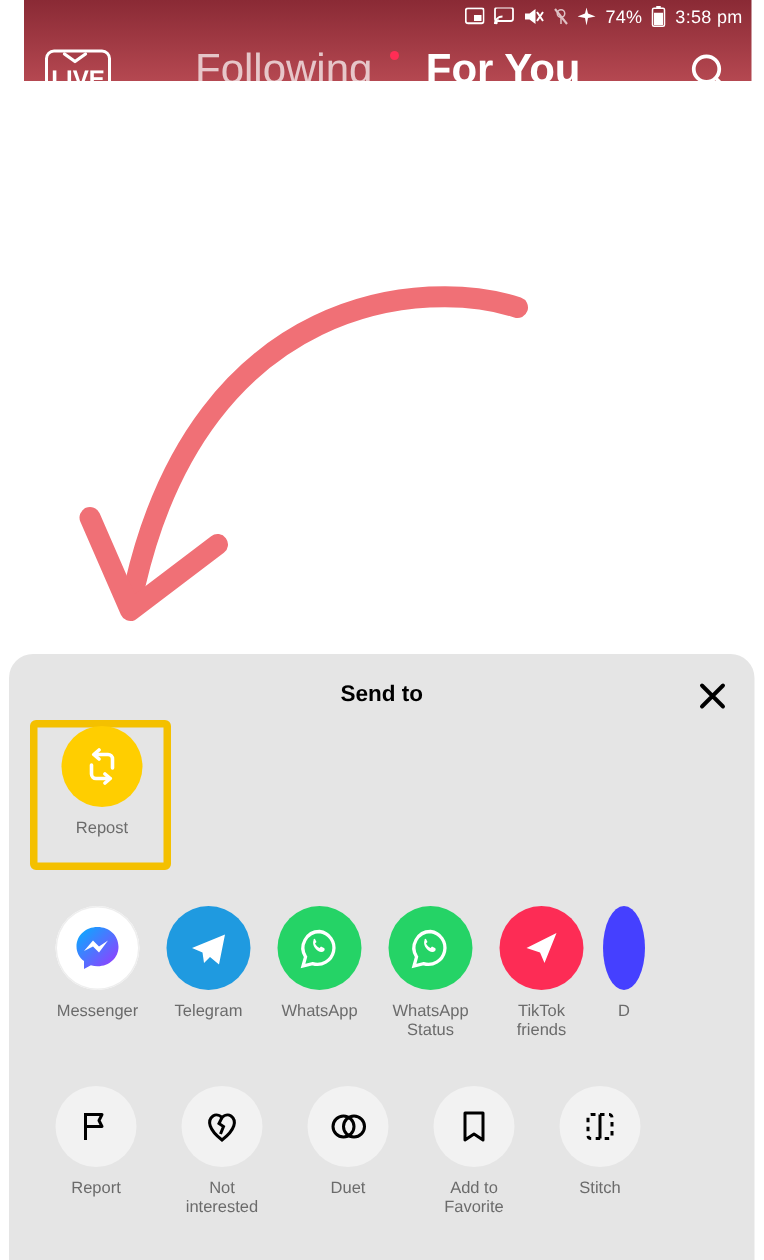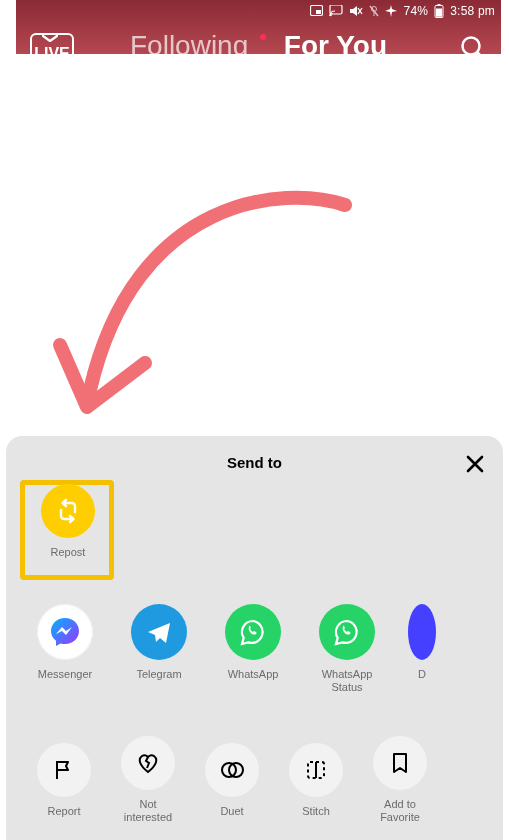--- a/index.html
+++ b/index.html
@@ -133,38 +133,38 @@
   border:5px solid #f4c000;
   border-radius:4px;
   box-sizing:border-box;
 }
 
 .apps-row {
   position:absolute;
   top:168px; left:28px; right:0;
   height:108px;
   display:flex;
-  gap:32px;
+  gap:12px;
   align-items:flex-start;
   overflow:hidden;
 }
 .apps-row .share-item { width:62px; }
 .apps-row .avatar { width:56px; height:56px; }
 .telegram { background:#1f9ae0; }
 .whatsapp, .wastatus { background:#25d366; }
 .tfriends { background:#fd2c55; }
 .partial { background:#4540ff; }
 
 .actions-row {
   position:absolute;
   top:288px; left:28px; right:0;
   height:112px;
   display:flex;
   gap:24px;
-  align-items:center;
+  align-items:flex-start;
   overflow:hidden;
 }
 .actions-row .share-item{ width:60px; }
 .actions-row .avatar{ width:54px;height:54px; background:#f2f2f2; }
 .label2{font-size:11px; color:#6b6b6b; text-align:center; line-height:13px;}
 svg { display:block; }
 </style>
 </head>
 <body>
 
@@ -300,20 +300,29 @@
       <div class="share-item">
         <div class="avatar wastatus">
           <svg width="30" height="30" viewBox="0 0 30 30">
               <path d="M15 4a11 11 0 00-9.3 16.9L4 27l6.3-1.6A11 11 0 1015 4z" fill="none" stroke="#fff" stroke-width="2.2"></path>
               <path d="M11 10c0 0-1 2 1 5s5 3 6 2c0 0 1-1 0-2l-2-1-1 1c0 0-2-1-3-3l1-1-1-2c0 0-1-1-1 1z" fill="#fff"></path>
             </svg>
         </div>
         <span class="label2" style="white-space:pre-line">WhatsApp
 Status</span>
       </div>
+      <div class="share-item">
+        <div class="avatar tfriends">
+          <svg width="28" height="28" viewBox="0 0 28 28">
+              <path d="M4 14L24 4 16 24l-3-7z" fill="#fff"></path>
+            </svg>
+        </div>
+        <span class="label2" style="white-space:pre-line">TikTok
+friends</span>
+      </div>
       <div class="share-item" style="width:24px">
         <div class="avatar partial" style="width:28px"></div>
         <span class="label2">D</span>
       </div>
     </div>
 
     <div class="actions-row">
       <div class="share-item">
         <div class="avatar">
             <svg width="26" height="26" viewBox="0 0 26 26">
@@ -336,32 +345,32 @@
         <div class="avatar">
             <svg width="28" height="28" viewBox="0 0 28 28">
               <circle cx="11" cy="14" r="7" fill="none" stroke="#000" stroke-width="2"></circle>
               <circle cx="18" cy="14" r="7" fill="none" stroke="#000" stroke-width="2"></circle>
             </svg>
           </div>
         <span class="label2">Duet</span>
       </div>
       <div class="share-item">
         <div class="avatar">
+            <svg width="24" height="26" viewBox="0 0 24 26">
+              <path d="M6 4h12v18l-6-4-6 4z" fill="none" stroke="#000" stroke-width="2" stroke-linejoin="round"></path>
+            </svg>
+          </div>
+        <span class="label2" style="white-space:pre-line">Add to
+Favorite</span>
+      </div>
+      <div class="share-item">
+        <div class="avatar">
             <svg width="26" height="26" viewBox="0 0 26 26">
               <rect x="5" y="5" width="16" height="16" rx="2" fill="none" stroke="#000" stroke-width="2" stroke-dasharray="3 3"></rect>
               <path d="M13 5v16" stroke="#000" stroke-width="2"></path>
             </svg>
           </div>
         <span class="label2">Stitch</span>
       </div>
-      <div class="share-item">
-        <div class="avatar">
-            <svg width="24" height="26" viewBox="0 0 24 26">
-              <path d="M6 4h12v18l-6-4-6 4z" fill="none" stroke="#000" stroke-width="2" stroke-linejoin="round"></path>
-            </svg>
-          </div>
-        <span class="label2" style="white-space:pre-line">Add to
-Favorite</span>
-      </div>
     </div>
   </div>
 
 </div>
 
 </body></html>

